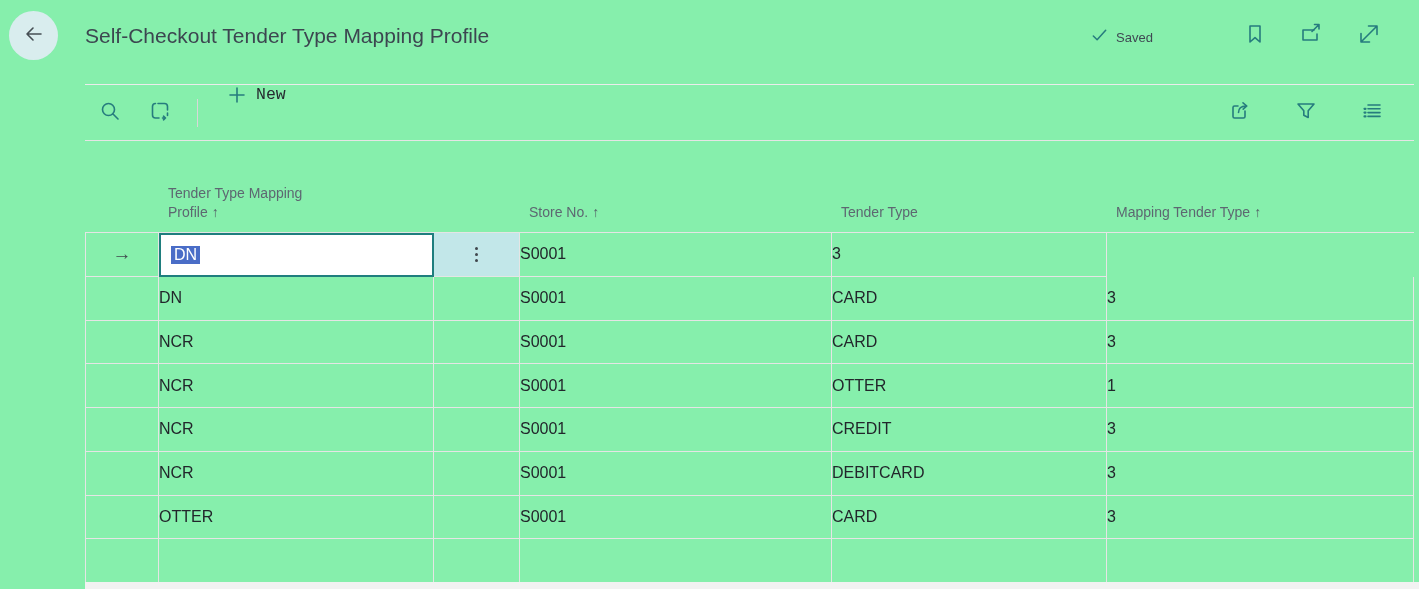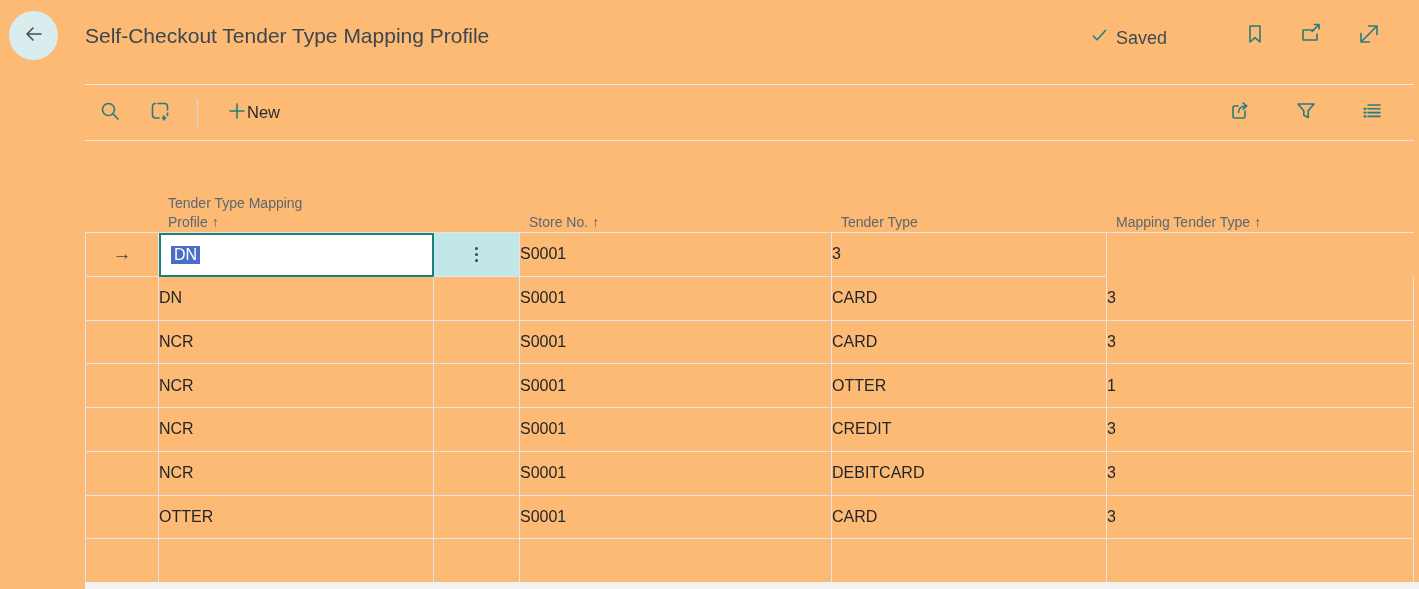--- a/index.html
+++ b/index.html
@@ -1,45 +1,45 @@
 <!DOCTYPE html>
 <html style="--accent-teal: #267c7e; --selection-blue: #4a6dc7; --focus-border-teal: #1f7e7e; --row-actions-bg: #c2e7e9; --back-circle-bg: #d9edee; --active-button-bg: #efefef; --grid-line: #e5e5e5;"><head>
 <meta charset="utf-8">
 <style>
   * { margin:0; padding:0; box-sizing:border-box; }
   html,body { background:#fff; }
   body { font-family:"Liberation Sans", sans-serif; }
-  .page { position:relative; width:1419px; height:589px; background:#fdba74; overflow:hidden; }
+  .page { position:relative; width:1419px; height:589px; background:#86efac; overflow:hidden; }
 
   
   .back-btn { position:absolute; left:9px; top:11px; width:49px; height:49px; border-radius:50%;
               background:var(--back-circle-bg,#d9edee); display:flex; align-items:center; justify-content:center; cursor:pointer; }
   .page-title { position:absolute; left:85px; top:24px; font-size:21px; color:#3c4650; white-space:nowrap; }
   .saved { position:absolute; left:1090px; top:26px; display:flex; align-items:center; gap:7px;
-           font-size:18px; color:#3f4953;justify-content:center; }
+           font-size:13px; color:#3f4953;justify-content:center; }
   .hdr-iconbtn { position:absolute; top:21px; width:30px; height:30px; display:flex; align-items:center; justify-content:center; cursor:pointer; }
   .hdr-iconbtn.bm { left:1240px; } .hdr-iconbtn.po { left:1296px; } .hdr-iconbtn.ex { left:1354px; }
 
   
   .toolbar { position:absolute; left:85px; top:84px; width:1329px; height:57px;
              border-top:1px solid #ececec; border-bottom:1px solid #e5e5e5;
              display:flex; align-items:center; }
   .tb-iconbtn { height:100%; display:flex; align-items:center; justify-content:center; padding:0 14px; cursor:pointer; }
-  .tb-btn { height:100%; display:flex; align-items:center; padding:0 17px;
-            font-size:16.5px; color:#262b30; cursor:pointer; white-space:nowrap; }
+  .tb-btn { height:100%; display:flex; align-items:flex-start; gap:9px; padding:0 17px;
+            font-size:16.5px; color:#262b30; cursor:pointer; white-space:nowrap;font-family:Liberation Mono, monospace; }
   .tb-btn.active { background:var(--active-button-bg,#efefef); }
   .vdiv { width:1px; height:28px; background:#d8d8d8; margin:0 12px; }
   .tb-spacer { flex:1; }
   .tb-right { display:flex; align-items:center; gap:14px; margin-right:16px; }
 
   
   .ghead { position:absolute; left:85px; top:163px; width:1328px; height:69px;
            display:grid; grid-template-columns:73px 275px 86px 312px 275px 307px;
            align-items:end; }
-  .hc { padding:0 10px 0 10px; font-size:14px; line-height:19px; color:#5d6771; }
+  .hc { padding:0 10px 10px 10px; font-size:14px; line-height:19px; color:#5d6771; }
   .sort { margin-left:4px; color:#535d66; }
 
   
   .grid { position:absolute; left:85px; top:232px; width:1329px;
           border-top:1px solid var(--grid-line,#e5e5e5); border-left:1px solid var(--grid-line,#e5e5e5); }
   .tr { display:grid; grid-template-columns:73px 275px 86px 312px 275px 307px; height:43.75px; }
   .td { border-right:1px solid var(--grid-line,#e5e5e5); border-bottom:1px solid var(--grid-line,#e5e5e5);
         display:flex; align-items:center; padding:0 0; font-size:16px; color:#22262b; overflow:hidden; }
   .rowarrow { display:none; font-size:19px; color:#40474d; }
   .c-sel { justify-content:center; padding:0; }

